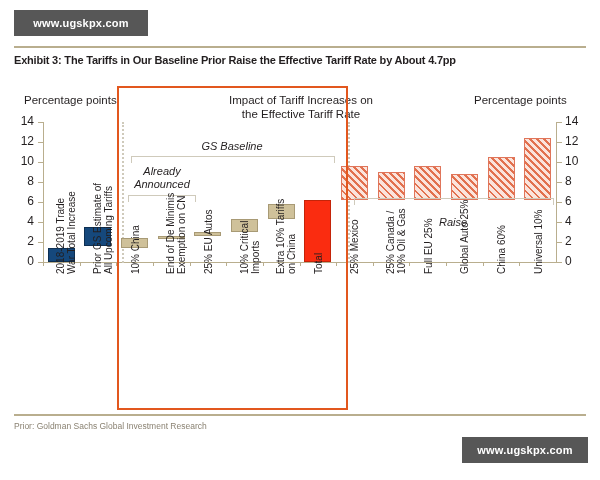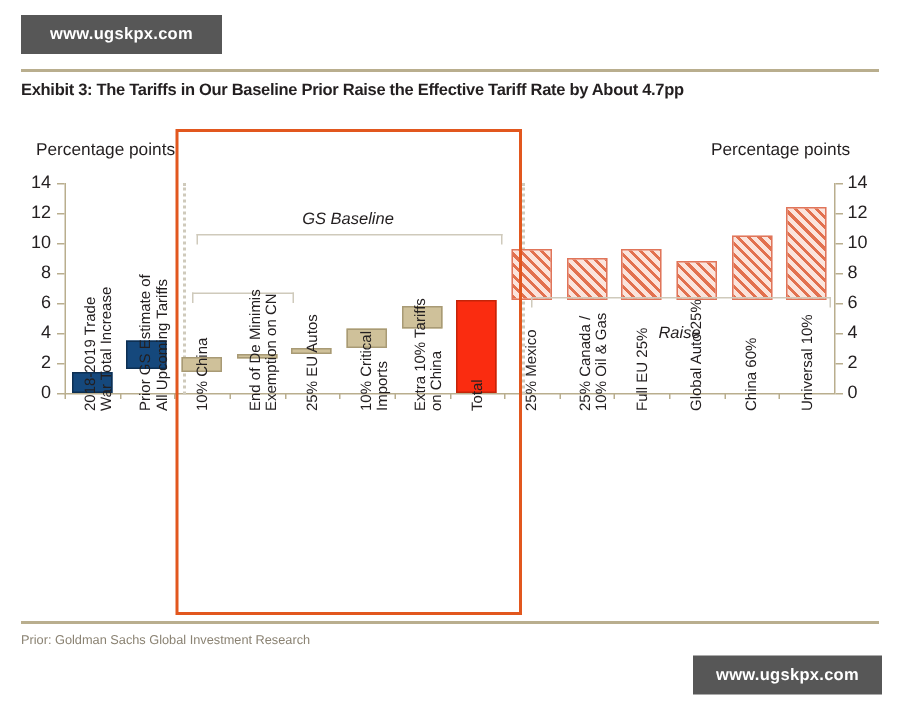--- a/index.html
+++ b/index.html
@@ -87,20 +87,24 @@
 <div class="wm" id="wm-bottom">www.ugskpx.com</div>
 
 <div id="rule-top"></div>
 <div id="title">Exhibit 3: The Tariffs in Our Baseline Prior Raise the Effective Tariff Rate by About 4.7pp</div>
 
 <div id="plot">
 
   <div class="axis-title" id="pp-left">Percentage points</div>
   <div class="axis-title" id="pp-right">Percentage points</div>
 
+  <div id="center-title">
+    <div>Impact of Tariff Increases on</div>
+    <div>the Effective Tariff Rate</div>
+  </div>
 
   <div id="yaxis-left" class="axisline" style="left:43px;top:34px;height:141px;"></div>
   <div id="yaxis-right" class="axisline" style="left:556px;top:34px;height:141px;"></div>
 
   <div id="yticks-left">
       <div class="ytick" style="left: 12px; top: 166px;">0</div>
       <div class="tickmark" style="left: 38px; top: 174px;"></div>
       <div class="ytick" style="left: 12px; top: 146px;">2</div>
       <div class="tickmark" style="left: 38px; top: 154px;"></div>
       <div class="ytick" style="left: 12px; top: 126px;">4</div>
@@ -170,20 +174,24 @@
       <div class="bar bar-hatch" title="Full EU 25%: 3.4" style="left: 414.25px; top: 78px; width: 27px; height: 34px;"></div>
       <div class="bar bar-hatch" title="Global Auto 25%: 2.6" style="left: 450.893px; top: 86px; width: 27px; height: 26px;"></div>
       <div class="bar bar-hatch" title="China 60%: 4.3" style="left: 487.536px; top: 69px; width: 27px; height: 43px;"></div>
       <div class="bar bar-hatch" title="Universal 10%: 6.2" style="left: 524.179px; top: 50px; width: 27px; height: 62px;"></div>
     </div>
 
   <div class="bracket" style="left:131px;top:68px;width:202px;"></div>
   <div class="annot" id="a-gs" style="left:166px;top:52px;width:132px;">GS Baseline</div>
 
   <div class="bracket" style="left:128px;top:107px;width:66px;"></div>
+  <div class="annot" id="a-aa" style="left:122px;top:77px;width:80px;">
+    <div>Already</div>
+    <div>Announced</div>
+  </div>
 
   <div class="bracket" style="left:354px;top:110px;width:198px;"></div>
   <div class="annot" id="a-risks" style="left:403px;top:128px;width:100px;">Raise</div>
 
   <div id="xlabels">
       <div class="xlab" style="left: 55.3214px; top: 186px; width: 120px;">
         <div>2018-2019 Trade</div>
         <div>War Total Increase</div>
       </div>
       <div class="xlab" style="left: 91.9643px; top: 186px; width: 120px;">

